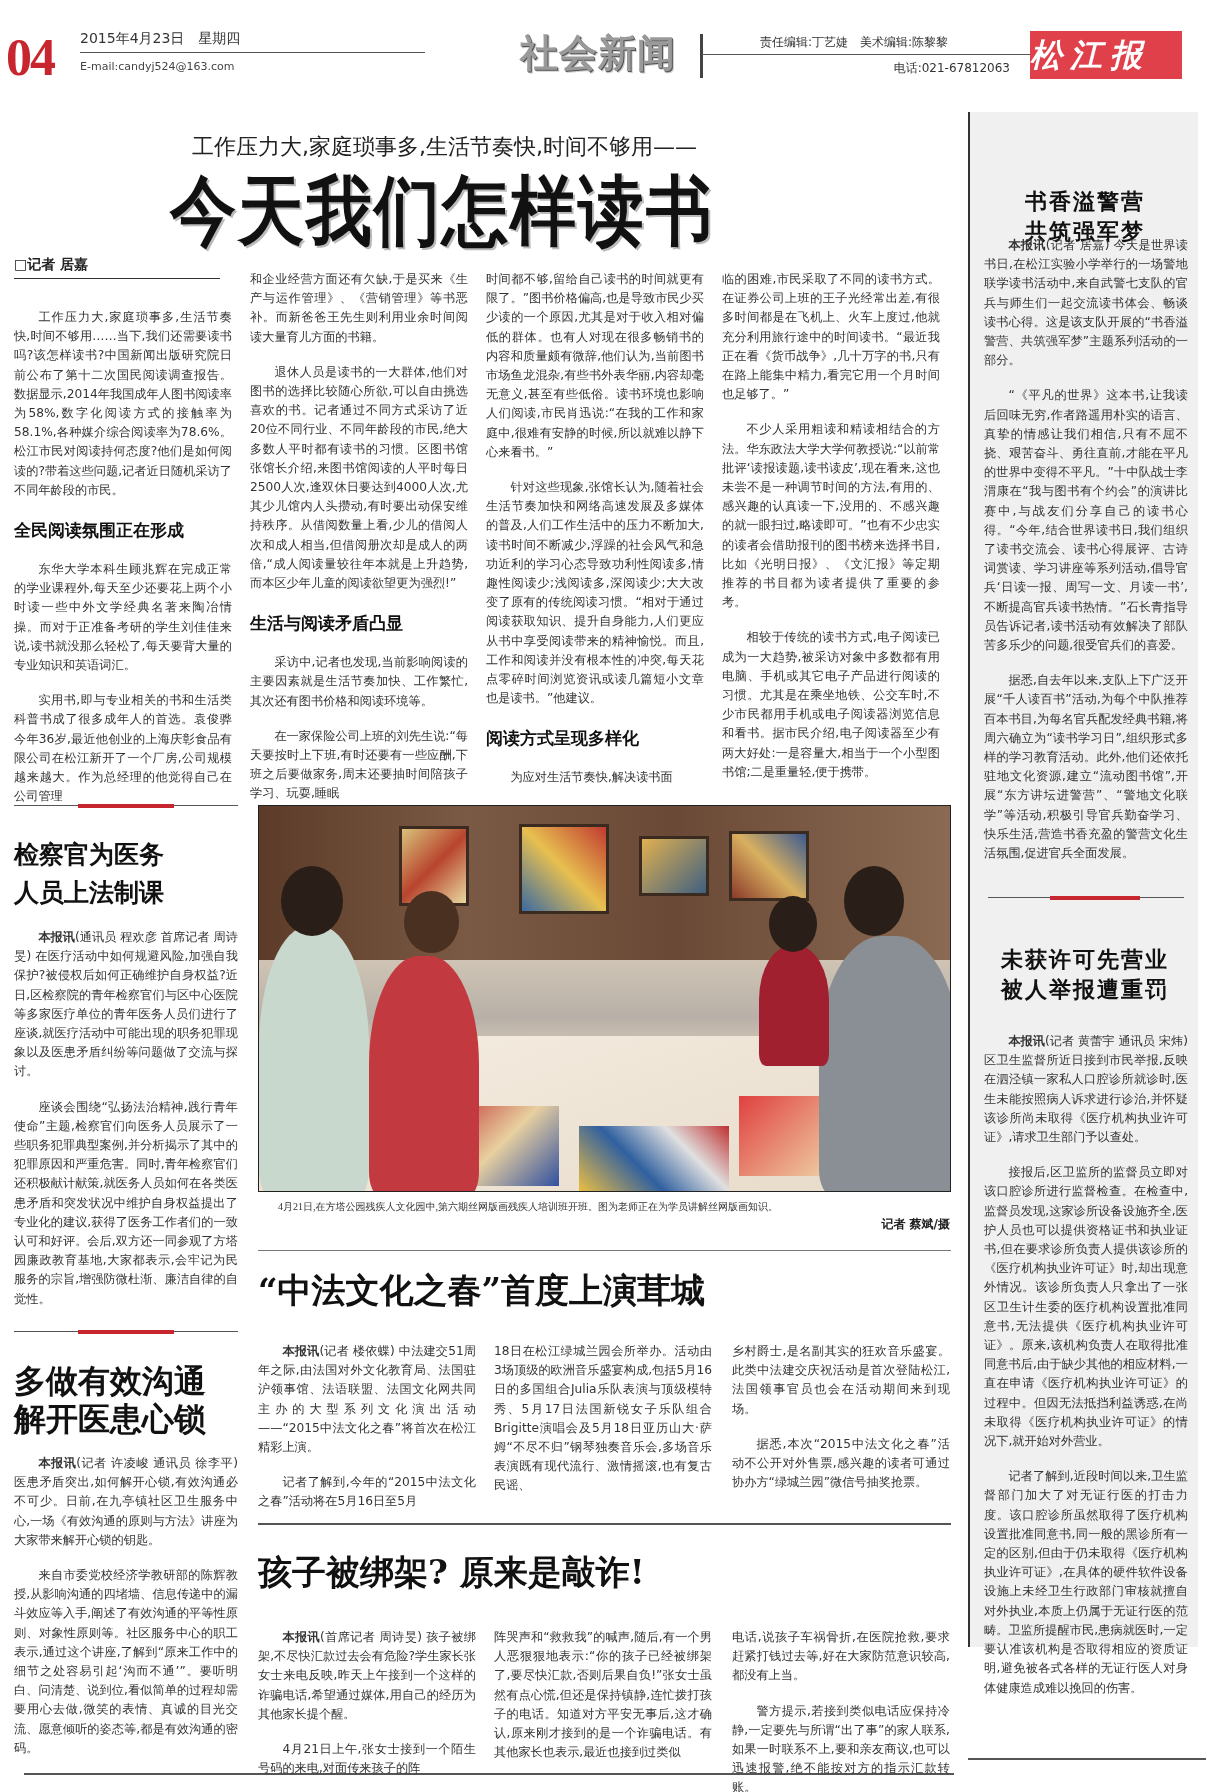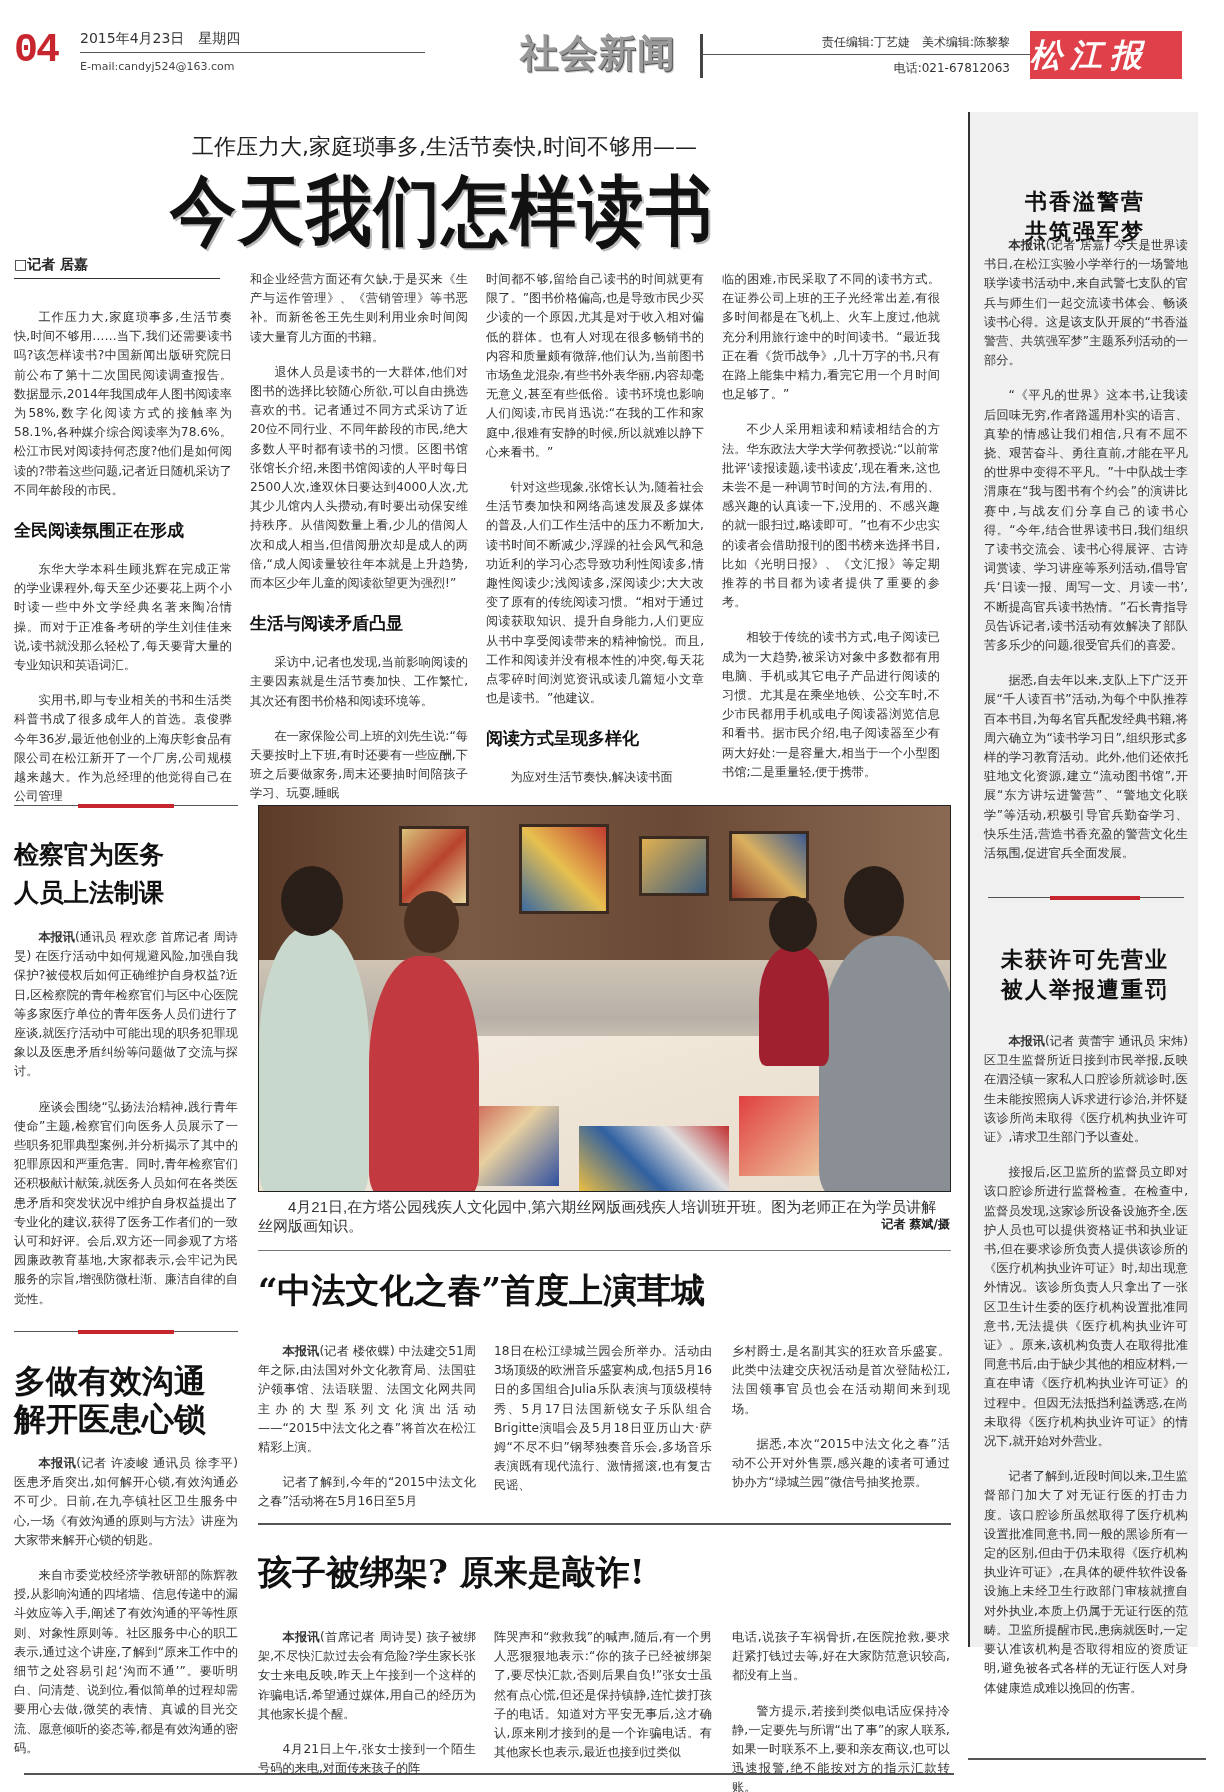--- a/index.html
+++ b/index.html
@@ -1,27 +1,27 @@
 <!DOCTYPE html>
 <html><head>
 <meta charset="utf-8">
 <style>
   * { box-sizing: border-box; margin: 0; padding: 0; }
   html, body { width: 1224px; height: 1792px; background: #ffffff; overflow: hidden; }
   body { position: relative; font-family: "DejaVu Sans", sans-serif; color: #2a2a2a; }
 
   
   .masthead { position: absolute; left: 0; top: 0; width: 1224px; height: 100px; }
-  .page-num { position: absolute; left: 14px; top: 28px; font-family: Liberation Mono, monospace; font-weight: bold; font-size: 40px; color: #c8262e; letter-spacing: -2px; }
+  .page-num { position: absolute; left: 6px; top: 28px; font-family: Liberation Serif, serif; font-weight: bold; font-size: 52px; color: #c8262e; letter-spacing: -2px; }
   .date-line { position: absolute; left: 80px; top: 30px; font-size: 14px; color: #333; }
   .hdr-rule-l { position: absolute; left: 80px; top: 52px; width: 345px; height: 1px; background: #555; }
   .email-line { position: absolute; left: 80px; top: 60px; font-size: 11px; color: #444; }
   .section-title { position: absolute; left: 520px; top: 28px; font-size: 38px; font-weight: bold; color: #9a9a9a; letter-spacing: 1px; text-shadow: 1px 1px 0 #555, 2px 2px 0 #d0d0d0; }
   .hdr-vbar { position: absolute; left: 700px; top: 34px; width: 3px; height: 44px; background: #444; }
-  .editors { position: absolute; left: 760px; top: 34px; width: 250px; text-align: right; font-size: 12px; color: #333; }
+  .editors { position: absolute; left: 760px; top: 34px; width: 250px; font-size: 12px; color: #333; }
   .hdr-rule-r { position: absolute; left: 702px; top: 54px; width: 330px; height: 1px; background: #555; }
   .phone { position: absolute; left: 760px; top: 60px; width: 250px; text-align: right; font-size: 12px; color: #333; }
   .logo { position: absolute; left: 1030px; top: 31px; width: 152px; height: 48px; background: #e0404a; color: #fff; font-family: "DejaVu Serif", serif; font-weight: bold; font-style: italic; font-size: 32px; text-align: left; line-height: 48px; letter-spacing: 8px; }
 
   
   .kicker { position: absolute; left: 192px; top: 132px; font-size: 22px; color: #222; }
   .headline { position: absolute; left: 170px; top: 160px; font-size: 66px; font-weight: bold; color: #111; letter-spacing: 2px; transform: scaleY(1.15); transform-origin: top left; text-shadow: 2px 2px 0 #bbb; }
 
   .byline { position: absolute; left: 14px; top: 256px; width: 206px; font-size: 14px; font-weight: bold; color: #222; padding-bottom: 4px; border-bottom: 1px solid #333; }
 
@@ -44,21 +44,21 @@
   
   .photo { position: absolute; left: 258px; top: 805px; width: 693px; height: 387px; border: 1px solid #222; overflow: hidden;
            background: linear-gradient(180deg, #6a4a36 0%, #8a6a52 18%, #cfc4b4 40%, #b8b0a8 55%, #e8d8c0 70%, #f0e0d0 100%); }
   .photo .wall { position:absolute; left:0; top:0; width:100%; height:40%; background: linear-gradient(90deg,#5c3b28,#7a5a44 30%,#6a4a36 60%,#8a6a52); }
   .photo .art { position:absolute; border: 3px solid #3a2a20; }
   .photo .table { position:absolute; left:120px; top:230px; width:460px; height:157px; background: linear-gradient(160deg,#f4ece0,#e8dccb); transform: skewX(-10deg); }
   .photo .print { position:absolute; }
   .photo .person { position:absolute; border-radius: 45% 45% 10% 10%; }
   .photo .head { position:absolute; border-radius: 50%; background: #2a1e18; }
 
-  .caption { position: absolute; left: 258px; top: 1197px; width: 693px; font-size: 15px; line-height: 19px; color: #333; font-family: Liberation Sans, sans-serif; }
+  .caption { position: absolute; left: 258px; top: 1197px; width: 693px; font-size: 10px; line-height: 19px; color: #333; font-family: Liberation Serif, serif; }
   .photo-credit { position: absolute; left: 760px; top: 1216px; width: 190px; text-align: right; font-size: 12px; font-weight: bold; color: #222; }
 
   .hline { position: absolute; height: 1px; background: #777; }
   .hline.thick { height: 2px; background: #555; }
 </style>
 </head>
 <body>
 
 <header class="masthead">
   <div class="page-num">04</div>

